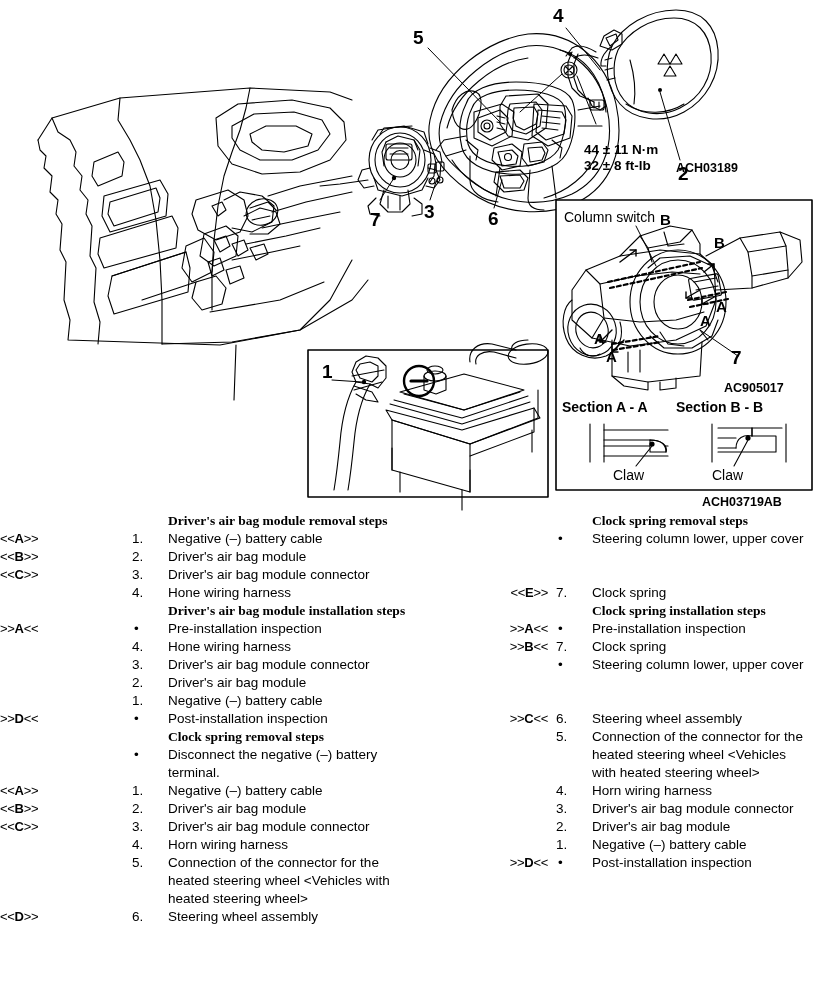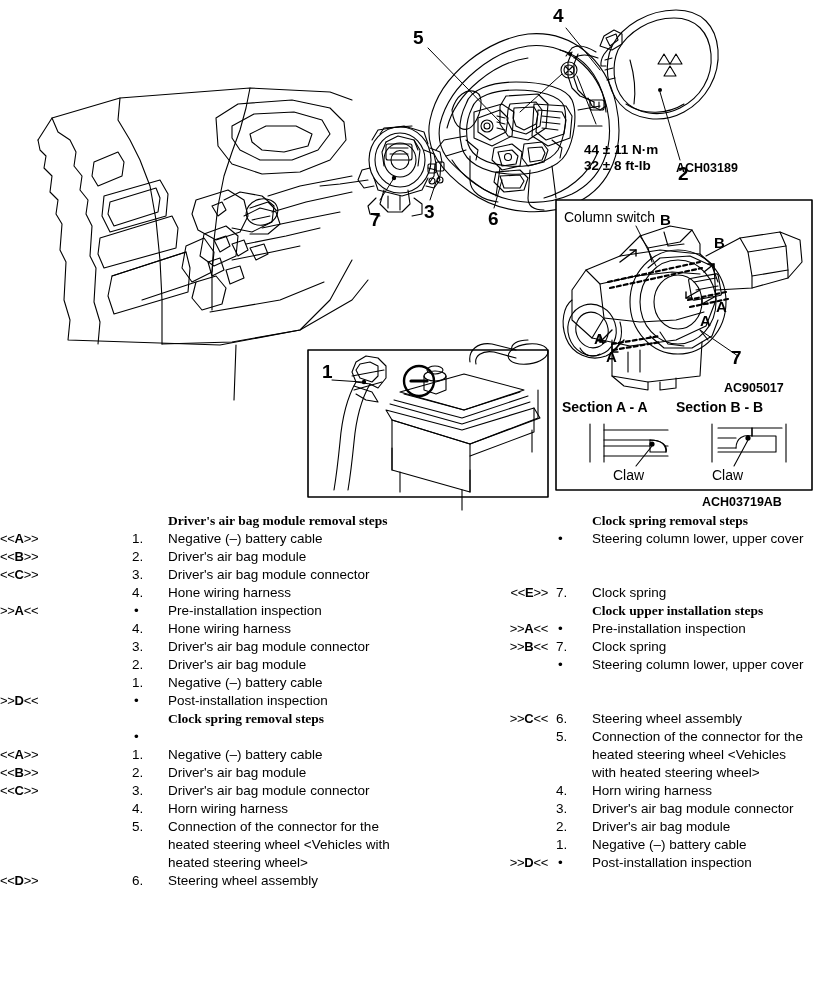--- a/index.html
+++ b/index.html
@@ -442,20 +442,23 @@
       <div class="row">
         <div class="mark">&lt;&lt;<b>C</b>&gt;&gt;</div>
         <div class="num">3.</div>
         <div class="txt">Driver's air bag module connector</div>
       </div>
       <div class="row">
         <div class="mark"></div>
         <div class="num">4.</div>
         <div class="txt">Hone wiring harness</div>
       </div>
+      <div class="row head">
+        <div class="txt">Driver's air bag module installation steps</div>
+      </div>
       <div class="row">
         <div class="mark">&gt;&gt;<b>A</b>&lt;&lt;</div>
         <div class="bullet">•</div>
         <div class="txt">Pre-installation inspection</div>
       </div>
       <div class="row">
         <div class="mark"></div>
         <div class="num">4.</div>
         <div class="txt">Hone wiring harness</div>
       </div>
@@ -478,20 +481,21 @@
         <div class="mark">&gt;&gt;<b>D</b>&lt;&lt;</div>
         <div class="bullet">•</div>
         <div class="txt">Post-installation inspection</div>
       </div>
       <div class="row head">
         <div class="txt">Clock spring removal steps</div>
       </div>
       <div class="row">
         <div class="mark"></div>
         <div class="bullet">•</div>
+        <div class="txt">Disconnect the negative (–) battery terminal.</div>
       </div>
       <div class="row">
         <div class="mark">&lt;&lt;<b>A</b>&gt;&gt;</div>
         <div class="num">1.</div>
         <div class="txt">Negative (–) battery cable</div>
       </div>
       <div class="row">
         <div class="mark">&lt;&lt;<b>B</b>&gt;&gt;</div>
         <div class="num">2.</div>
         <div class="txt">Driver's air bag module</div>
@@ -526,21 +530,21 @@
         <div class="bullet">•</div>
         <div class="txt">Steering column lower, upper cover</div>
       </div>
       <div class="spacer2"></div>
       <div class="row">
         <div class="mark">&lt;&lt;<b>E</b>&gt;&gt;</div>
         <div class="num">7.</div>
         <div class="txt">Clock spring</div>
       </div>
       <div class="row head">
-        <div class="txt">Clock upper installation steps</div>
+        <div class="txt">Clock spring installation steps</div>
       </div>
       <div class="row">
         <div class="mark">&gt;&gt;<b>A</b>&lt;&lt;</div>
         <div class="bullet">•</div>
         <div class="txt">Pre-installation inspection</div>
       </div>
       <div class="row">
         <div class="mark">&gt;&gt;<b>B</b>&lt;&lt;</div>
         <div class="num">7.</div>
         <div class="txt">Clock spring</div>

